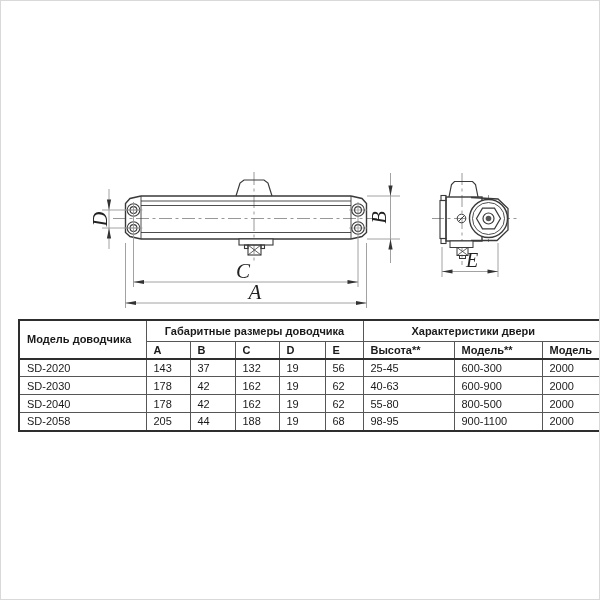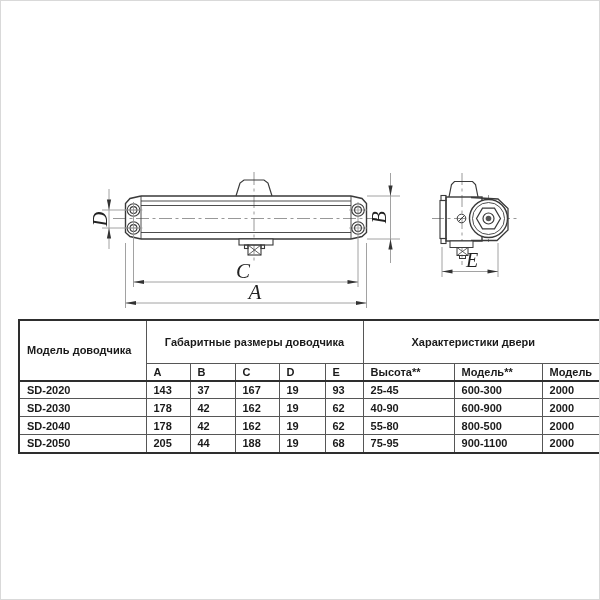--- a/index.html
+++ b/index.html
@@ -36,22 +36,22 @@
     font-size:11px;
     overflow:hidden;
     white-space:nowrap;
   }
   .specs th{font-weight:bold;}
   .specs .group-row{height:20px;}
   .specs .sub-row{height:17px;}
   .specs .sub-row th{border-bottom:2px solid #2e2e2e;}
   .specs .model-head{border-bottom:2px solid #2e2e2e;}
   .specs tbody tr{height:18px;}
-  .specs td{font-weight:bold;margin-top:39px;}
-  .specs .group-dims{text-align:center;padding:15px;}
+  .specs td{font-weight:normal;margin-top:39px;}
+  .specs .group-dims{text-align:center;padding:4px;}
   .specs .group-door{text-align:right;padding:0 80px 0 0;}
 </style>
 </head>
 <body>
 
 <div class="page">
 
   <svg class="drawing" width="600" height="316" viewBox="0 0 600 316">
 
     <g fill="none" stroke="#3a3a3a">
@@ -194,55 +194,55 @@
         <th>Высота**</th>
         <th>Модель**</th>
         <th>Модель</th>
       </tr>
     </thead>
     <tbody>
       <tr>
         <td>SD-2020</td>
         <td>143</td>
         <td>37</td>
-        <td>167</td>
-        <td>19</td>
-        <td>93</td>
+        <td>132</td>
+        <td>19</td>
+        <td>56</td>
         <td>25-45</td>
         <td>600-300</td>
         <td>2000</td>
       </tr>
       <tr>
         <td>SD-2030</td>
         <td>178</td>
         <td>42</td>
         <td>162</td>
         <td>19</td>
         <td>62</td>
-        <td>40-90</td>
+        <td>40-63</td>
         <td>600-900</td>
         <td>2000</td>
       </tr>
       <tr>
         <td>SD-2040</td>
         <td>178</td>
         <td>42</td>
         <td>162</td>
         <td>19</td>
         <td>62</td>
         <td>55-80</td>
         <td>800-500</td>
         <td>2000</td>
       </tr>
       <tr>
-        <td>SD-2050</td>
+        <td>SD-2058</td>
         <td>205</td>
         <td>44</td>
         <td>188</td>
         <td>19</td>
         <td>68</td>
-        <td>75-95</td>
+        <td>98-95</td>
         <td>900-1100</td>
         <td>2000</td>
       </tr>
     </tbody>
   </table>
 </div>
 
 </body></html>

